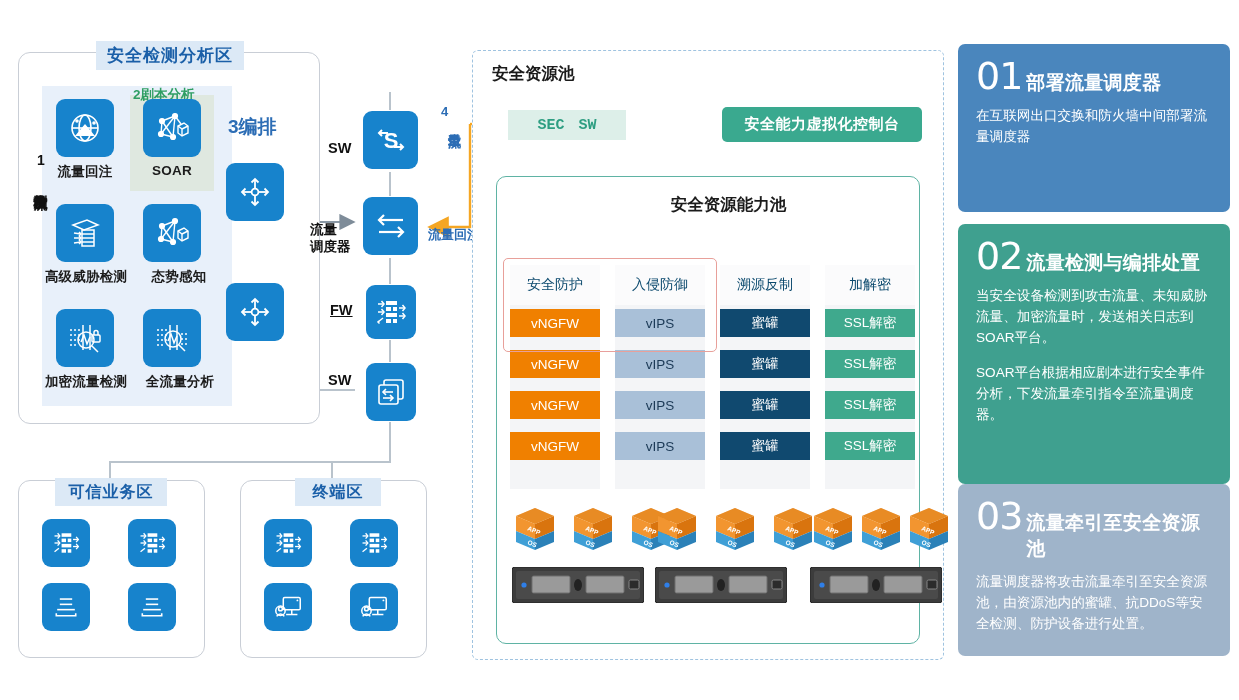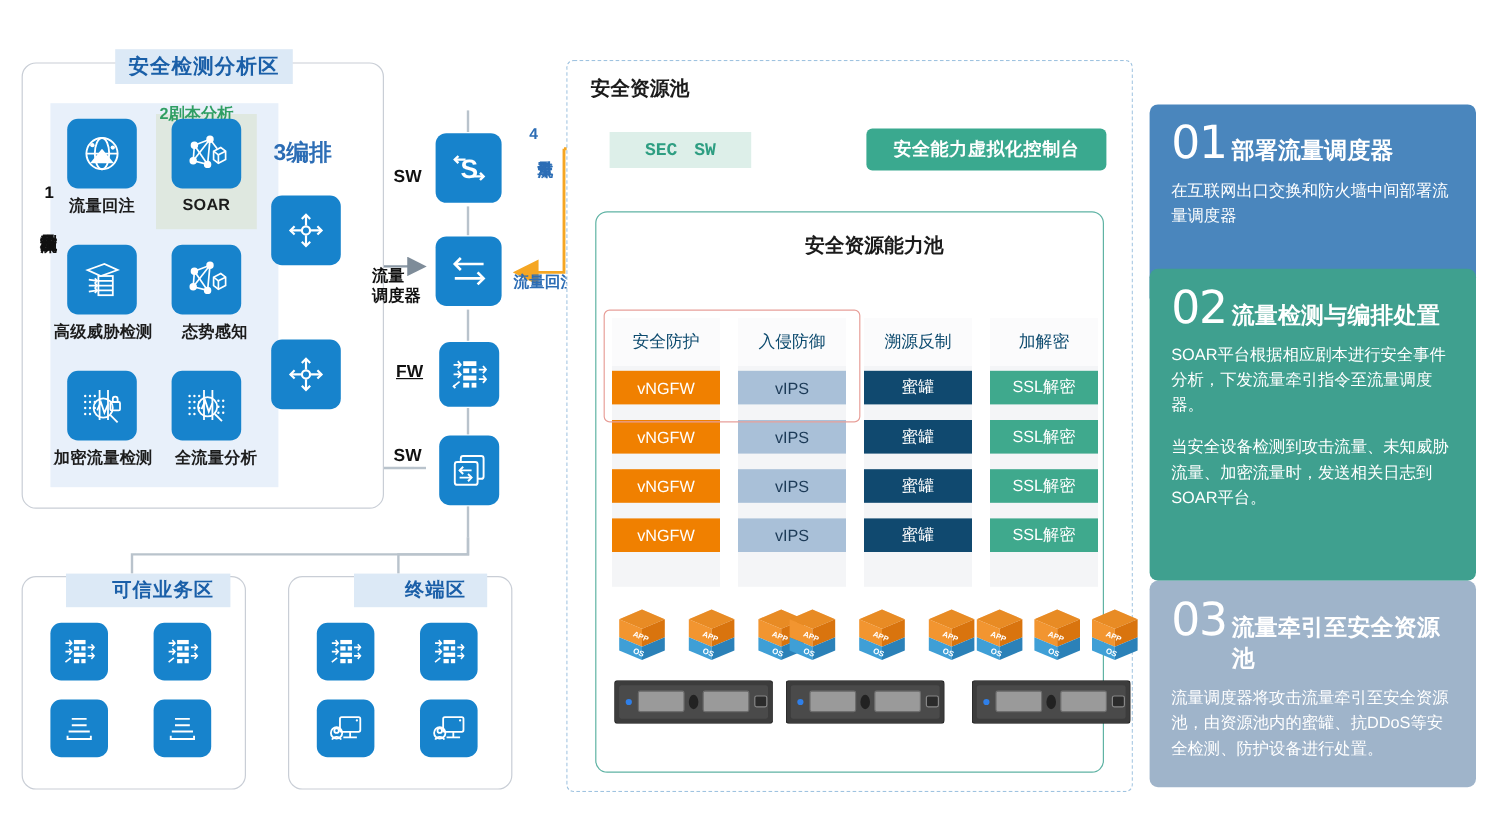--- a/index.html
+++ b/index.html
@@ -105,30 +105,30 @@
     border:1.6px solid #e8a09a;border-radius:5px;pointer-events:none;
   }
 
   
   .card{position:absolute;left:958px;width:272px;border-radius:7px;padding:14px 18px 16px 18px;box-sizing:border-box;color:#fff;}
   .card .hdl{display:flex;align-items:baseline;gap:4px;margin-bottom:9px;}
   .card .num{font-size:38px;font-weight:normal;letter-spacing:-1px;line-height:.95;font-family:"DejaVu Sans",sans-serif;}
   .card .ttl{font-size:19px;font-weight:bold;letter-spacing:.3px;}
   .card p{margin:0;font-size:13.6px;line-height:1.55;}
   .card p + p{margin-top:14px;}
-  #card1{top:44px;height:168px;background:#4a86bd;margin-top:43px;}
+  #card1{top:44px;height:168px;background:#4a86bd;}
   #card2{top:224px;height:260px;background:#3fa08f;}
   #card3{top:484px;height:172px;background:#9fb4ca;}
 
   
   .zone{position:absolute;border:1.6px solid #c9ced6;border-radius:12px;background:#fff;}
   .zone-title{
     position:absolute;height:28px;background:#dce9f6;color:#1a5fa8;
     font-size:16px;font-weight:bold;letter-spacing:1px;
-    display:flex;align-items:center;justify-content:center;z-index:5;padding-left:25px;
+    display:flex;align-items:center;justify-content:center;z-index:5;
   }
   #zone-a{left:18px;top:480px;width:185px;height:176px;}
   #zone-a-title{left:55px;top:478px;width:112px;}
   #zone-b{left:240px;top:480px;width:185px;height:176px;}
   #zone-b-title{left:295px;top:478px;width:86px;}
 
   
   .cube{position:absolute;width:46px;height:50px;}
   .srv{position:absolute;width:118px;height:36px;}
   svg.wire{position:absolute;left:0;top:0;width:1239px;height:700px;pointer-events:none;}
@@ -711,22 +711,22 @@
       <span class="ttl">部署流量调度器</span>
     </div>
     <p>在互联网出口交换和防火墙中间部署流量调度器</p>
   </div>
 
   <div class="card" id="card2">
     <div class="hdl">
       <span class="num">02</span>
       <span class="ttl">流量检测与编排处置</span>
     </div>
+    <p>当安全设备检测到攻击流量、未知威胁流量、加密流量时，发送相关日志到SOAR平台。</p>
     <p>SOAR平台根据相应剧本进行安全事件分析，下发流量牵引指令至流量调度器。</p>
-    <p>当安全设备检测到攻击流量、未知威胁流量、加密流量时，发送相关日志到SOAR平台。</p>
   </div>
 
   <div class="card" id="card3">
     <div class="hdl">
       <span class="num">03</span>
       <span class="ttl">流量牵引至安全资源池</span>
     </div>
     <p>流量调度器将攻击流量牵引至安全资源池，由资源池内的蜜罐、抗DDoS等安全检测、防护设备进行处置。</p>
   </div>
 

